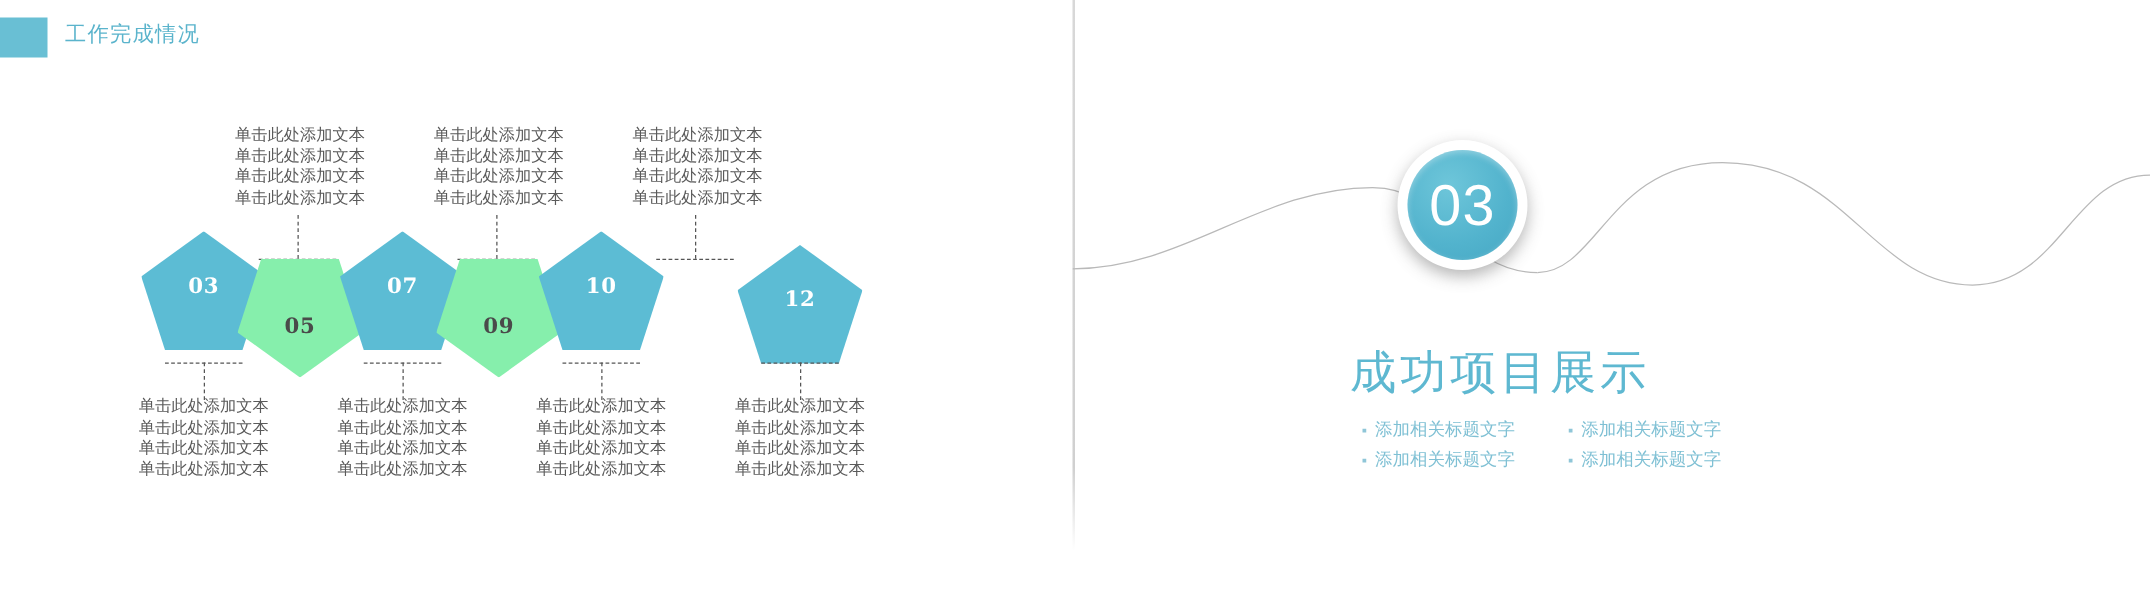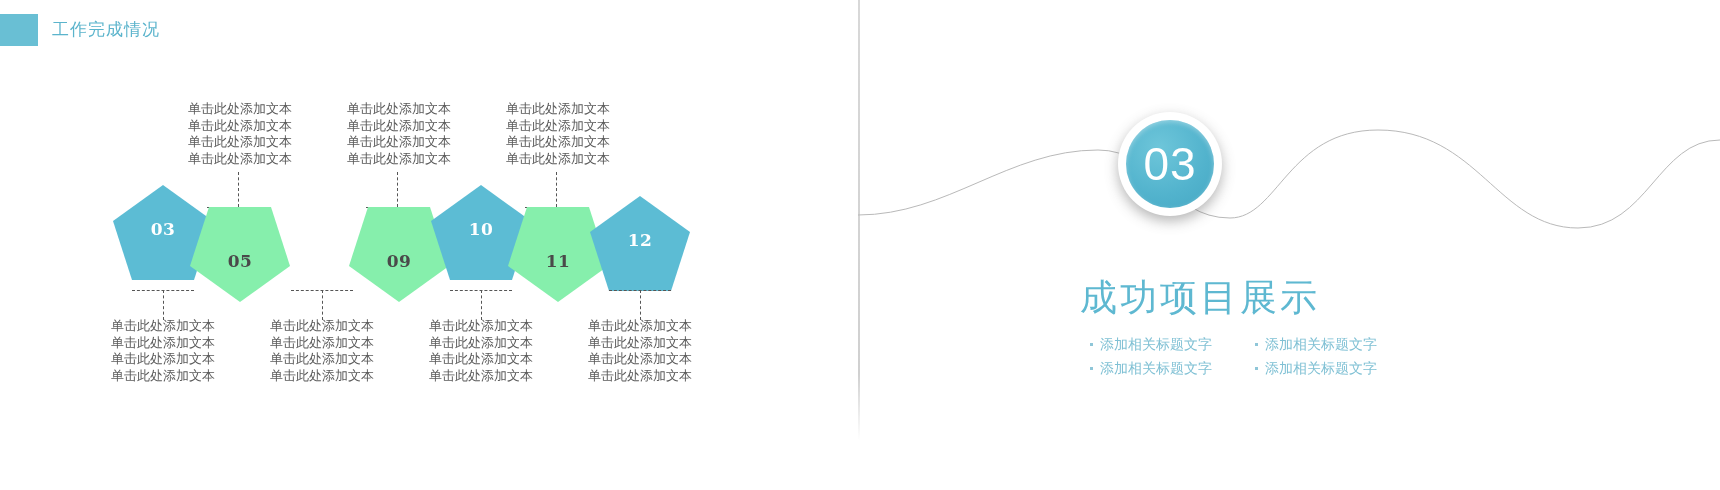--- a/index.html
+++ b/index.html
@@ -35,21 +35,21 @@
   }
   #header-title {
     position: absolute;
     left: 52px;
     top: 18px;
     font-size: 17px;
     line-height: 24px;
     color: #5bb4cc;
     letter-spacing: 1px;
     white-space: nowrap;
-    font-family: Liberation Sans, sans-serif;
+    font-family: Liberation Mono, monospace;
   }
 
   
   #center-divider {
     position: absolute;
     left: 858px;
     top: 0px;
     width: 2px;
     height: 440px;
     background: linear-gradient(to bottom, #d8d8d8 0%, #d0d0d0 85%, #ffffff 100%);
@@ -253,33 +253,33 @@
     <div class="pent-wrap" style="left:113px; top:185px;">
       <div class="pent up">
         <span class="pent-num">03</span>
       </div>
     </div>
     <div class="pent-wrap" style="left:190px; top:207px;">
       <div class="pent down">
         <span class="pent-num">05</span>
       </div>
     </div>
+    <div class="pent-wrap" style="left:272px; top:185px;">
+      <div class="pent up">
+        <span class="pent-num">07</span>
+      </div>
+    </div>
     <div class="pent-wrap" style="left:349px; top:207px;text-decoration:underline;">
       <div class="pent down">
         <span class="pent-num">09</span>
       </div>
     </div>
     <div class="pent-wrap" style="left:431px; top:185px;">
       <div class="pent up">
         <span class="pent-num">10</span>
-      </div>
-    </div>
-    <div class="pent-wrap" style="left:508px; top:207px;">
-      <div class="pent down">
-        <span class="pent-num">11</span>
       </div>
     </div>
     <div class="pent-wrap" style="left:590px; top:196px;">
       <div class="pent up">
         <span class="pent-num">12</span>
       </div>
     </div>
 
     <div class="hconn" style="left:132px; top:290px; width:62px;"></div>
     <div class="vconn" style="left:163px; top:290px; height:30px;"></div>

